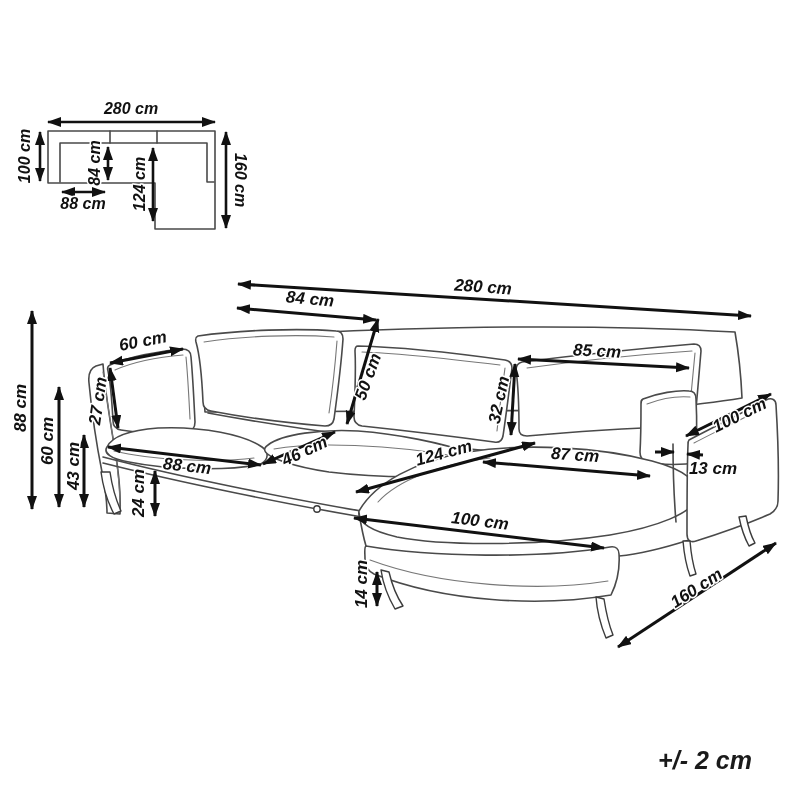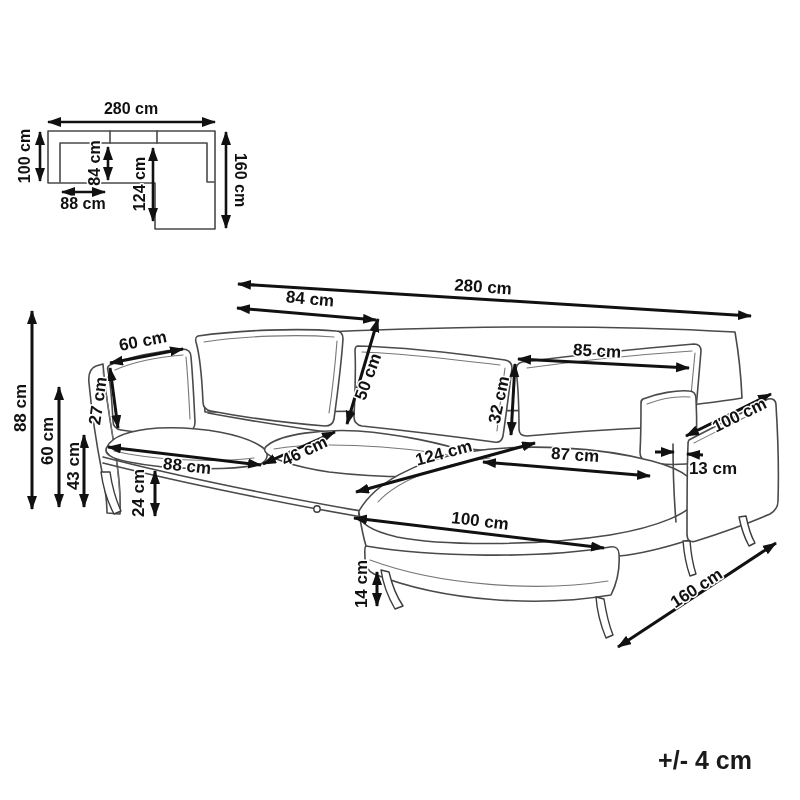--- a/index.html
+++ b/index.html
@@ -1,17 +1,17 @@
 <!DOCTYPE html>
 <html><head>
 <meta charset="utf-8">
 <style>
   html,body{margin:0;padding:0;background:#ffffff;}
   .stage{position:relative;width:800px;height:800px;background:#ffffff;overflow:hidden;
-         font-family:"Liberation Sans",sans-serif;}
+         font-family:"Liberation Sans",sans-serif;font-style:italic;}
   svg{display:block;}
   .art{stroke:#4a4a4a;stroke-width:1.6;fill:#ffffff;stroke-linejoin:round;stroke-linecap:round;}
   .art-line{stroke:#4a4a4a;stroke-width:1.6;fill:none;stroke-linejoin:round;stroke-linecap:round;}
   .art-inner{stroke:#777777;stroke-width:1.1;fill:none;stroke-linecap:round;}
   .leg{stroke:#3c3c3c;stroke-width:1.4;fill:#ffffff;stroke-linejoin:round;}
   .dim-line{stroke:#111111;stroke-width:3;fill:none;stroke-linecap:butt;}
   #dims-top .dim-line{stroke-width:2.6;}
   .dim-text{font-family:"Liberation Sans",sans-serif;font-weight:bold;fill:#111111;
             text-anchor:middle;dominant-baseline:middle;
             paint-order:stroke;stroke:#ffffff;stroke-width:3px;stroke-linejoin:round;}
@@ -142,14 +142,14 @@
         <text transform="translate(75,466) rotate(-90)" class="dim-text" font-size="17">43 cm</text>
         <line x1="110" y1="368" x2="118" y2="428" class="dim-line" marker-start="url(#ah-s)" marker-end="url(#ah-e)"></line>
         <text transform="translate(99,401) rotate(-82)" class="dim-text" font-size="17">27 cm</text>
         <line x1="110" y1="363" x2="183" y2="349" class="dim-line" marker-start="url(#ah-s)" marker-end="url(#ah-e)"></line>
         <text transform="translate(143,342) rotate(-11)" class="dim-text" font-size="17">60 cm</text>
         <line x1="155" y1="471" x2="155" y2="516" class="dim-line" marker-start="url(#ah-s)" marker-end="url(#ah-e)"></line>
         <text transform="translate(140,493) rotate(-90)" class="dim-text" font-size="17">24 cm</text>
       </g>
   </svg>
 
-  <div class="tolerance">+/- 4 cm</div>
+  <div class="tolerance">+/- 2 cm</div>
 </div>
 
 </body></html>

